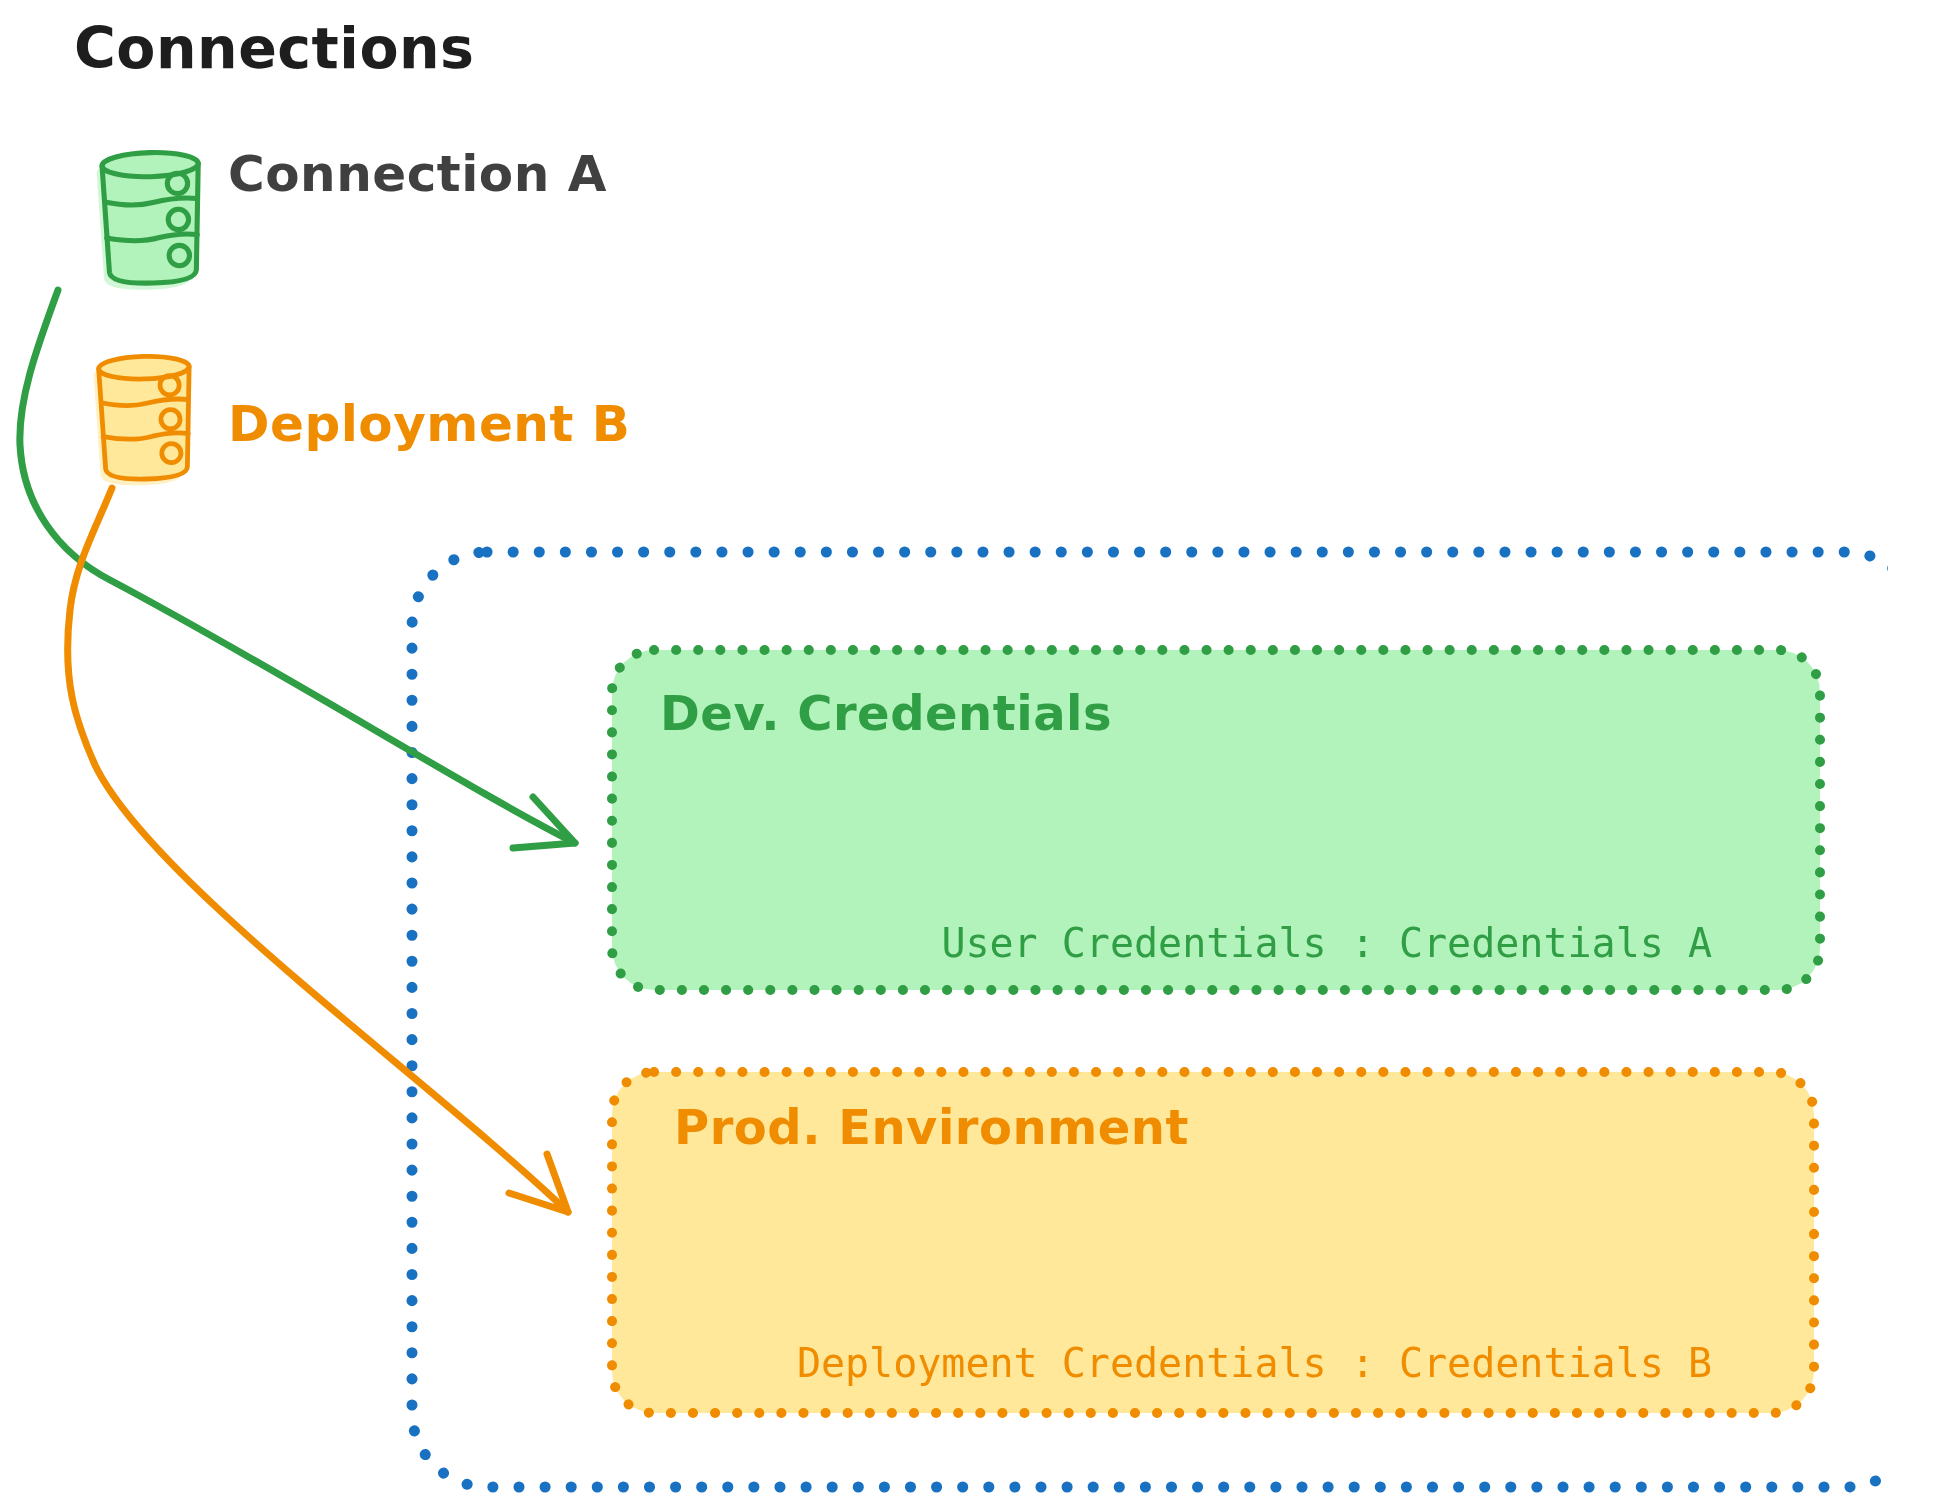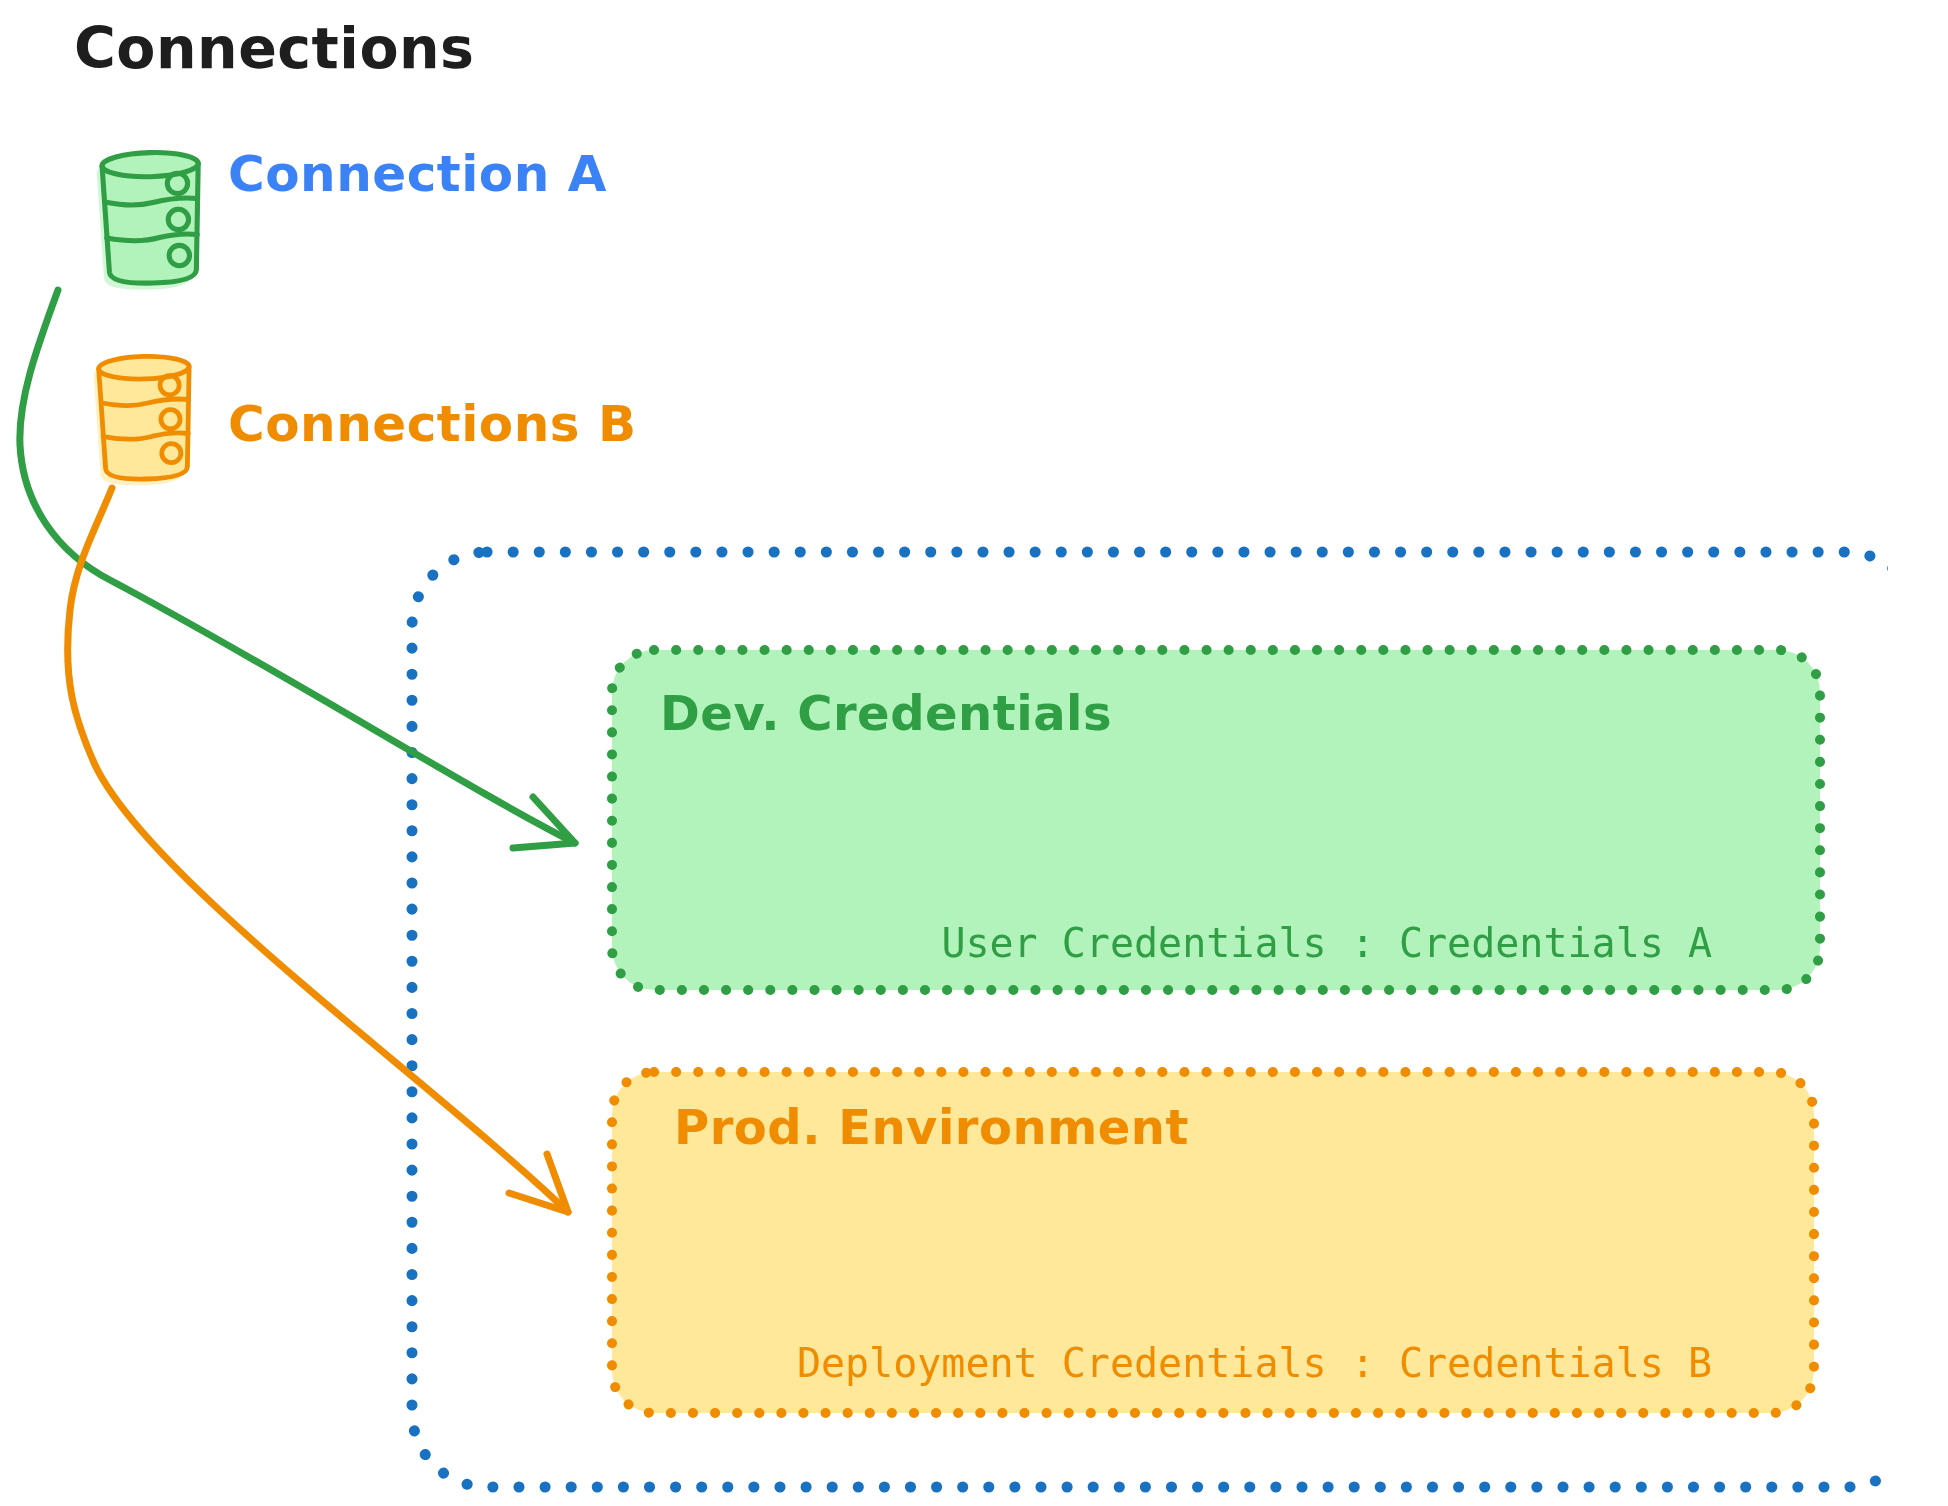--- a/index.html
+++ b/index.html
@@ -6,21 +6,21 @@
   .stage{
     position:relative;
     width:1888px;height:1506px;
     background:#ffffff;
     overflow:hidden;
     font-family:"DejaVu Sans", sans-serif;
   }
   .shape-layer{position:absolute;left:0;top:0;width:1948px;height:1506px;}
   .txt{position:absolute;white-space:nowrap;line-height:1.15;letter-spacing:0.5px;}
   .title-connections{left:74px;top:16px;font-size:57px;font-weight:600;color:#1e1e1e;}
-  .label-conn-a{left:228px;top:146px;font-size:50px;font-weight:600;color:#3b82f6;}
+  .label-conn-a{left:228px;top:146px;font-size:50px;font-weight:600;color:#404040;}
   .label-conn-b{left:228px;top:396px;font-size:50px;font-weight:600;color:#f08c00;}
   .title-project{left:1538px;top:414px;font-size:63px;font-weight:600;color:#1971c2;}
   .title-dev{left:660px;top:686px;font-size:48px;font-weight:600;color:#2f9e44;}
   .title-prod{left:674px;top:1100px;font-size:48px;font-weight:600;color:#f08c00;}
   .creds{font-family:"DejaVu Sans Mono", monospace;font-size:40px;letter-spacing:0;}
   .creds-dev{right:176px;top:920px;color:#2f9e44;}
   .creds-prod{right:176px;top:1340px;color:#f08c00;}
 </style>
 </head>
 <body>
@@ -67,21 +67,21 @@
       <circle cx="89" cy="39" r="11" fill="none"></circle>
       <circle cx="89" cy="78" r="11" fill="none"></circle>
       <circle cx="89" cy="117" r="11" fill="none"></circle>
     </g>
   </svg>
 
   <div class="txt title-connections">Connections</div>
 
   <div class="txt label-conn-a">Connection A</div>
 
-  <div class="txt label-conn-b">Connections B</div>
+  <div class="txt label-conn-b">Deployment B</div>
 
 
   <div class="txt title-dev">Dev. Credentials</div>
 
   <div class="txt creds creds-dev">User Credentials : Credentials A</div>
 
   <div class="txt title-prod">Prod. Environment</div>
 
   <div class="txt creds creds-prod">Deployment Credentials : Credentials B</div>
 

